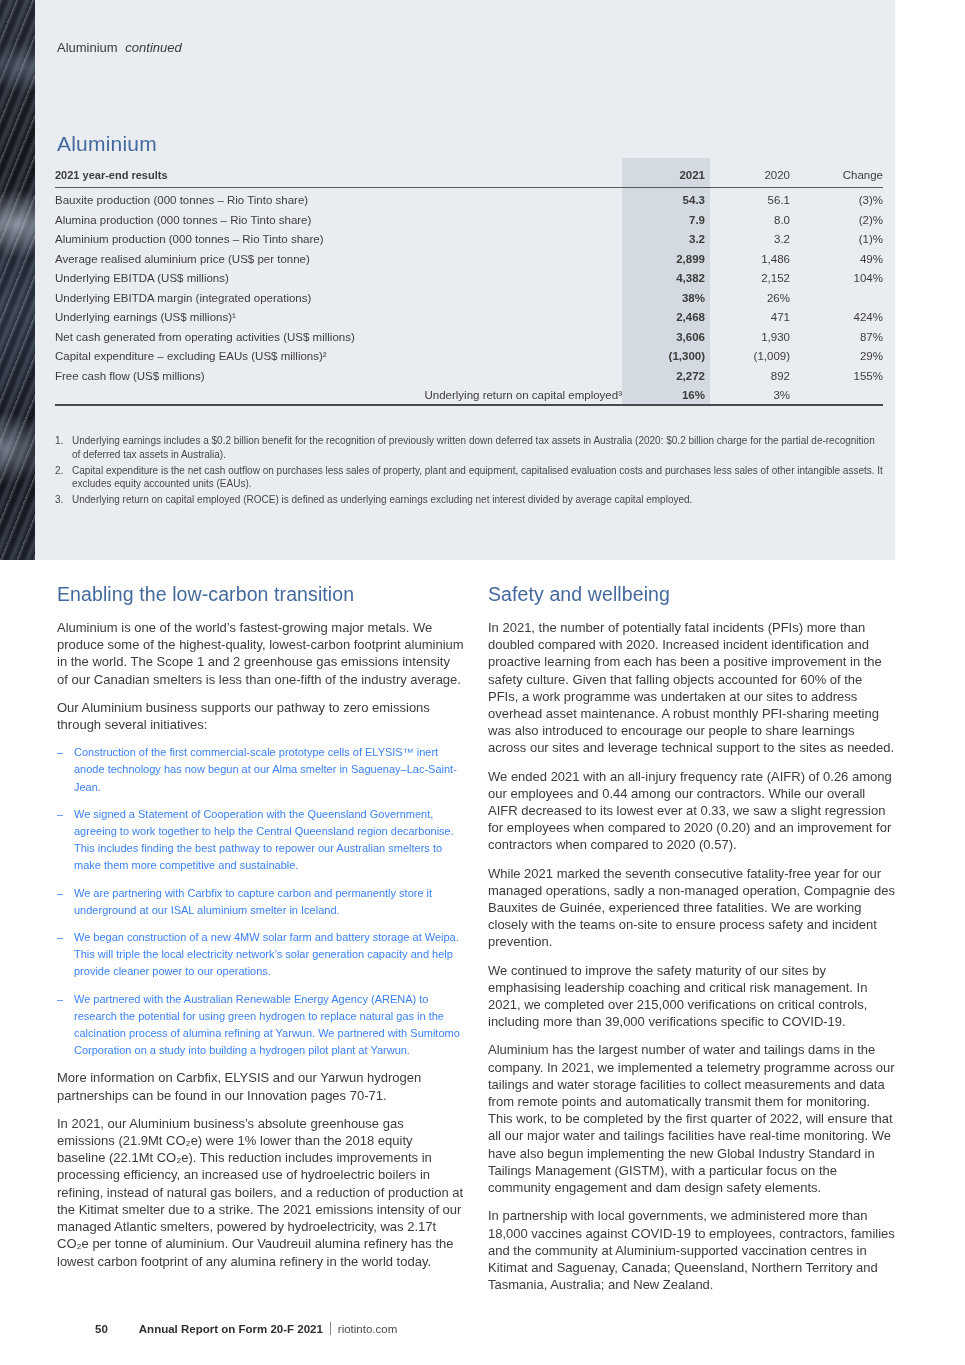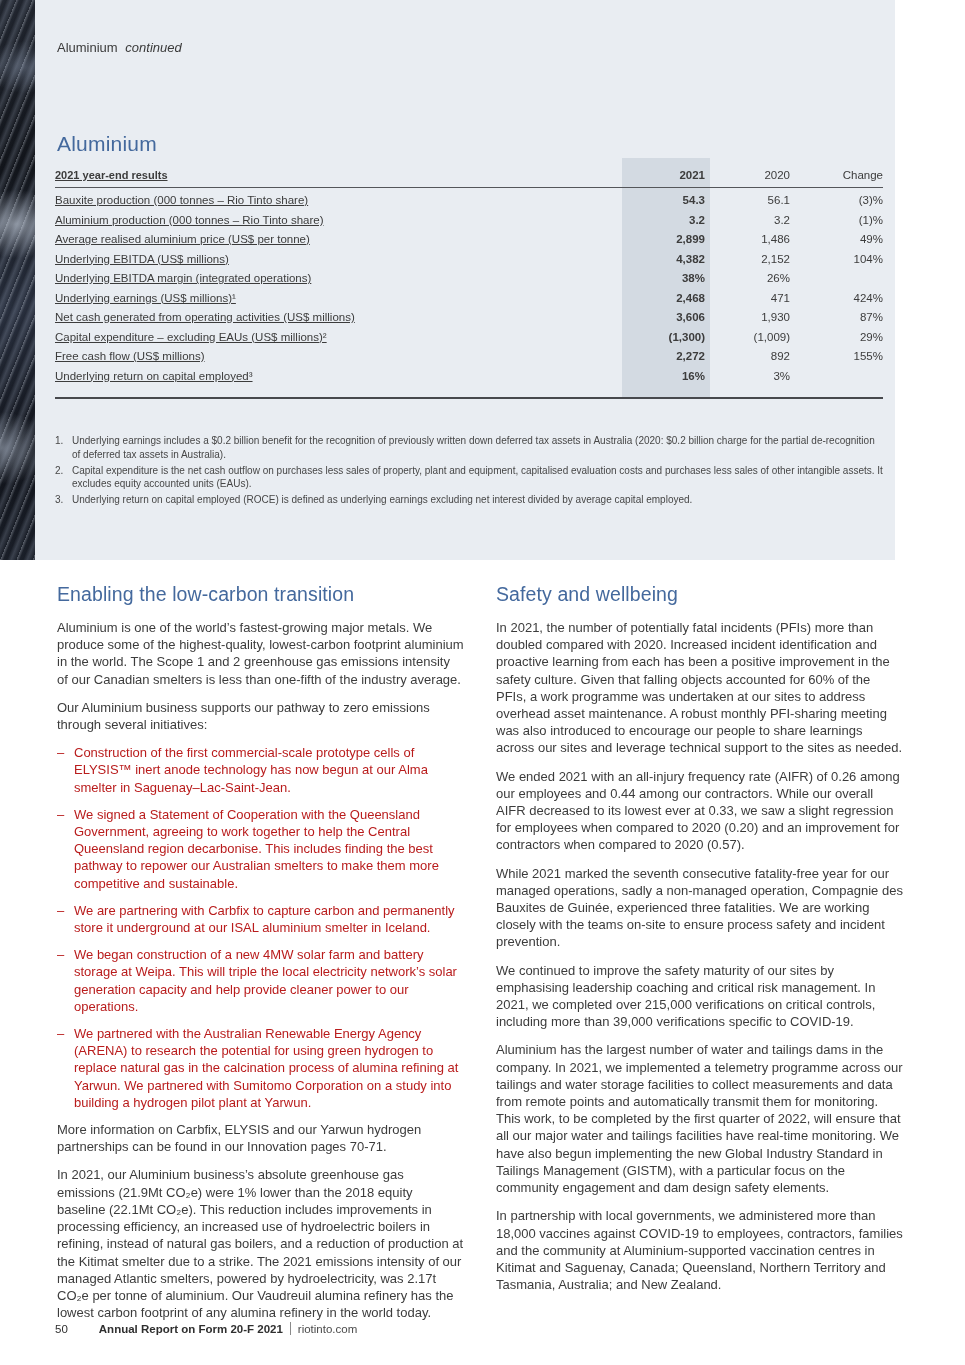--- a/index.html
+++ b/index.html
@@ -26,48 +26,48 @@
 
   .section-title { position:absolute; top:132px; left:57px; margin:0; font-size:21px; font-weight:400; color:#44699d; letter-spacing:0.2px; }
 
   table.results { position:absolute; top:158px; left:55px; width:828px; border-collapse:collapse; font-size:11.5px; table-layout:fixed; }
   table.results col.c-label { width:567px; }
   table.results col.c-2021 { width:88px; }
   table.results col.c-2020 { width:80px; }
   table.results col.c-chg  { width:93px; }
   table.results th, table.results td { padding:3px 0 3.5px 0; line-height:13px; vertical-align:bottom; font-weight:400; }
   table.results thead th { border-bottom:1px solid #54565a; padding-top:11px; padding-bottom:5px; }
-  table.results .lbl { text-align:left;text-decoration:underline; }
+  table.results .lbl { text-align:left; }
   table.results .num { text-align:right; }
   table.results thead .lbl { font-weight:700; font-size:11px; }
   table.results thead .h2021 { font-weight:700; }
   table.results .hl { background:#d3dae2; padding-right:5px; }
   table.results tbody .hl { font-weight:700; }
   table.results thead th.num { color:#3c3c3c; }
   table.results tr.gap td { padding-top:9px; }
   table.results tbody tr:first-child td { padding-top:6px; }
-  table.results tbody tr:last-child td { border-bottom:2px solid #47494d; padding-bottom:14px; }
+  table.results tbody tr:last-child td { border-bottom:2px solid #47494d; padding-bottom:2px;text-align:right; }
 
   .footnotes { position:absolute; top:434px; left:55px; width:830px; font-size:10px; line-height:13.5px; color:#474747; }
   .footnote { display:flex; margin-bottom:2.5px; }
   .fn-num { width:17px; flex:0 0 17px; }
   .fn-text { flex:1; }
 
   
-  .columns { position:absolute; top:583px; left:57px; width:838px; display:flex; gap:32px; }
+  .columns { position:absolute; top:583px; left:57px; width:838px; display:flex; gap:24px; }
   .col { width:407px; flex:0 0 407px; }
   .col h2 { margin:0 0 13px 0; font-size:19.5px; font-weight:400; color:#44699d; letter-spacing:0.1px; }
   .col p { margin:0 0 11px 0; font-size:13px; line-height:17.2px; color:#3c3c3c; }
   .col ul { list-style:none; margin:0 0 3px 0; padding:0; }
-  .col ul li { position:relative; padding-left:17px; margin:0 0 10px 0; font-size:13px; line-height:17.2px; color:#b91c1c; }
+  .col ul li { position:relative; padding-left:17px; margin:0 0 10px 0; font-size:11px; line-height:17.2px; color:#3b82f6; }
   .col ul li::before { content:"\2013"; position:absolute; left:0; top:0; }
 
   
   .footer { position:absolute; top:1322px; left:55px; display:flex; align-items:center; font-size:11.5px; color:#2f2f2f; }
-  .footer .pg { font-weight:400; margin-right:31px; }
+  .footer .pg { font-weight:700; margin-right:31px;margin-left:40px; }
   .footer .rpt { font-weight:700; }
   .footer .sep { display:inline-block; width:1px; height:13px; background:#8a8a8a; margin:0 7px; }
   .footer .site { font-weight:400; color:#4a4a4a; }
 </style>
 </head>
 <body>
 
 <div class="page">
 
   <div class="top-band">
@@ -94,20 +94,26 @@
           <th class="num">2020</th>
           <th class="num">Change</th>
         </tr>
       </thead>
       <tbody>
         <tr>
           <td class="lbl">Bauxite production (000 tonnes – Rio Tinto share)</td>
           <td class="num hl">54.3</td>
           <td class="num">56.1</td>
           <td class="num">(3)%</td>
+        </tr>
+        <tr>
+          <td class="lbl">Alumina production (000 tonnes – Rio Tinto share)</td>
+          <td class="num hl">7.9</td>
+          <td class="num">8.0</td>
+          <td class="num">(2)%</td>
         </tr>
         <tr>
           <td class="lbl">Aluminium production (000 tonnes – Rio Tinto share)</td>
           <td class="num hl">3.2</td>
           <td class="num">3.2</td>
           <td class="num">(1)%</td>
         </tr>
         <tr>
           <td class="lbl">Average realised aluminium price (US$ per tonne)</td>
           <td class="num hl">2,899</td>

